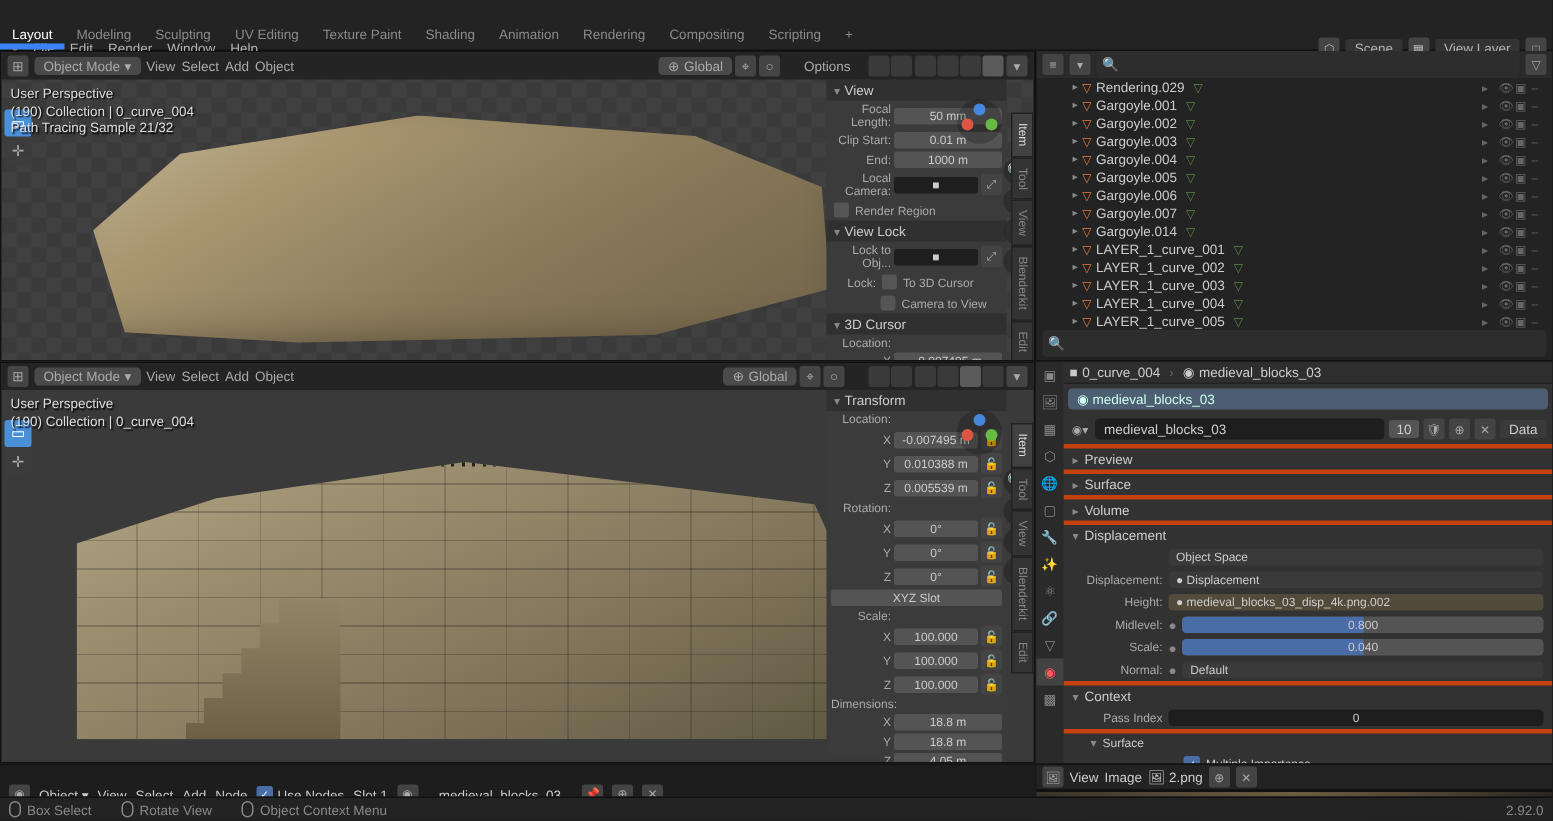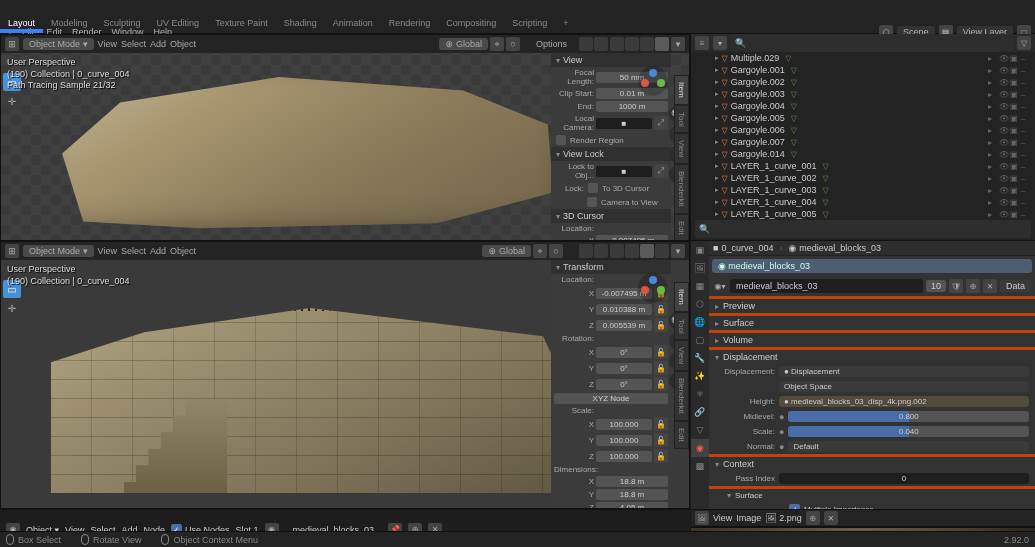--- a/index.html
+++ b/index.html
@@ -345,21 +345,21 @@
             <label>Y</label>
             <div class="val axis-y">0°</div>
             <span class="btn-icon">🔓</span>
           </div>
         <div class="panel-row">
             <label>Z</label>
             <div class="val axis-z">0°</div>
             <span class="btn-icon">🔓</span>
           </div>
         <div class="panel-row">
-            <div class="val" style="flex:1">XYZ Node</div>
+            <div class="val" style="flex:1">XYZ Slot</div>
           </div>
         <div class="panel-row">
             <label>Scale:</label>
           </div>
         <div class="panel-row">
             <label>X</label>
             <div class="val axis-x">100.000</div>
             <span class="btn-icon">🔓</span>
           </div>
         <div class="panel-row">
@@ -423,21 +423,21 @@
       <div class="outliner-header">
         <span class="btn-icon">≡</span>
         <span class="btn-icon">▾</span>
         <div class="outliner-search" style="flex:1;margin:0">🔍</div>
         <span class="btn-icon">▽</span>
       </div>
       <div class="outliner-list" id="ol-list">
           <div class="ol-row">
             <span class="tri">▸</span>
             <span class="mesh-icon">▽</span>
-            <span>Multiple.029</span>
+            <span>Rendering.029</span>
             <span style="color:#5a8a4a;font-size:8px;margin-left:3px">▽</span>
             <div class="ol-right">
               <span>▸</span>
               <span>👁</span>
               <span>▣</span>
               <span>–</span>
             </div>
           </div>
           <div class="ol-row">
             <span class="tri">▸</span>
@@ -644,26 +644,26 @@
           <span class="btn-icon">🛡</span>
           <span class="btn-icon">⊕</span>
           <span class="btn-icon">✕</span>
           <span class="val" style="background:#3a3a3a;padding:1px 6px;border-radius:2px">Data</span>
         </div>
         <div class="prop-section">Preview</div>
         <div class="prop-section">Surface</div>
         <div class="prop-section">Volume</div>
         <div class="prop-section open">Displacement</div>
         <div class="prop-field-row">
+            <label></label>
+            <div class="fld" style="background:#3a3a3a;text-align:left">Object Space</div>
+          </div>
+        <div class="prop-field-row">
             <label>Displacement:</label>
             <div class="fld" style="background:#3a3a3a">● <span>Displacement</span></div>
-          </div>
-        <div class="prop-field-row">
-            <label></label>
-            <div class="fld" style="background:#3a3a3a;text-align:left">Object Space</div>
           </div>
         <div class="prop-field-row">
             <label>Height:</label>
             <div class="fld" style="background:#524a3a">● <span>medieval_blocks_03_disp_4k.png.002</span></div>
           </div>
         <div class="prop-field-row">
             <label>Midlevel:</label>
             <span style="color:#888">●</span>
             <div class="slider"><span>0.800</span></div>
           </div>

